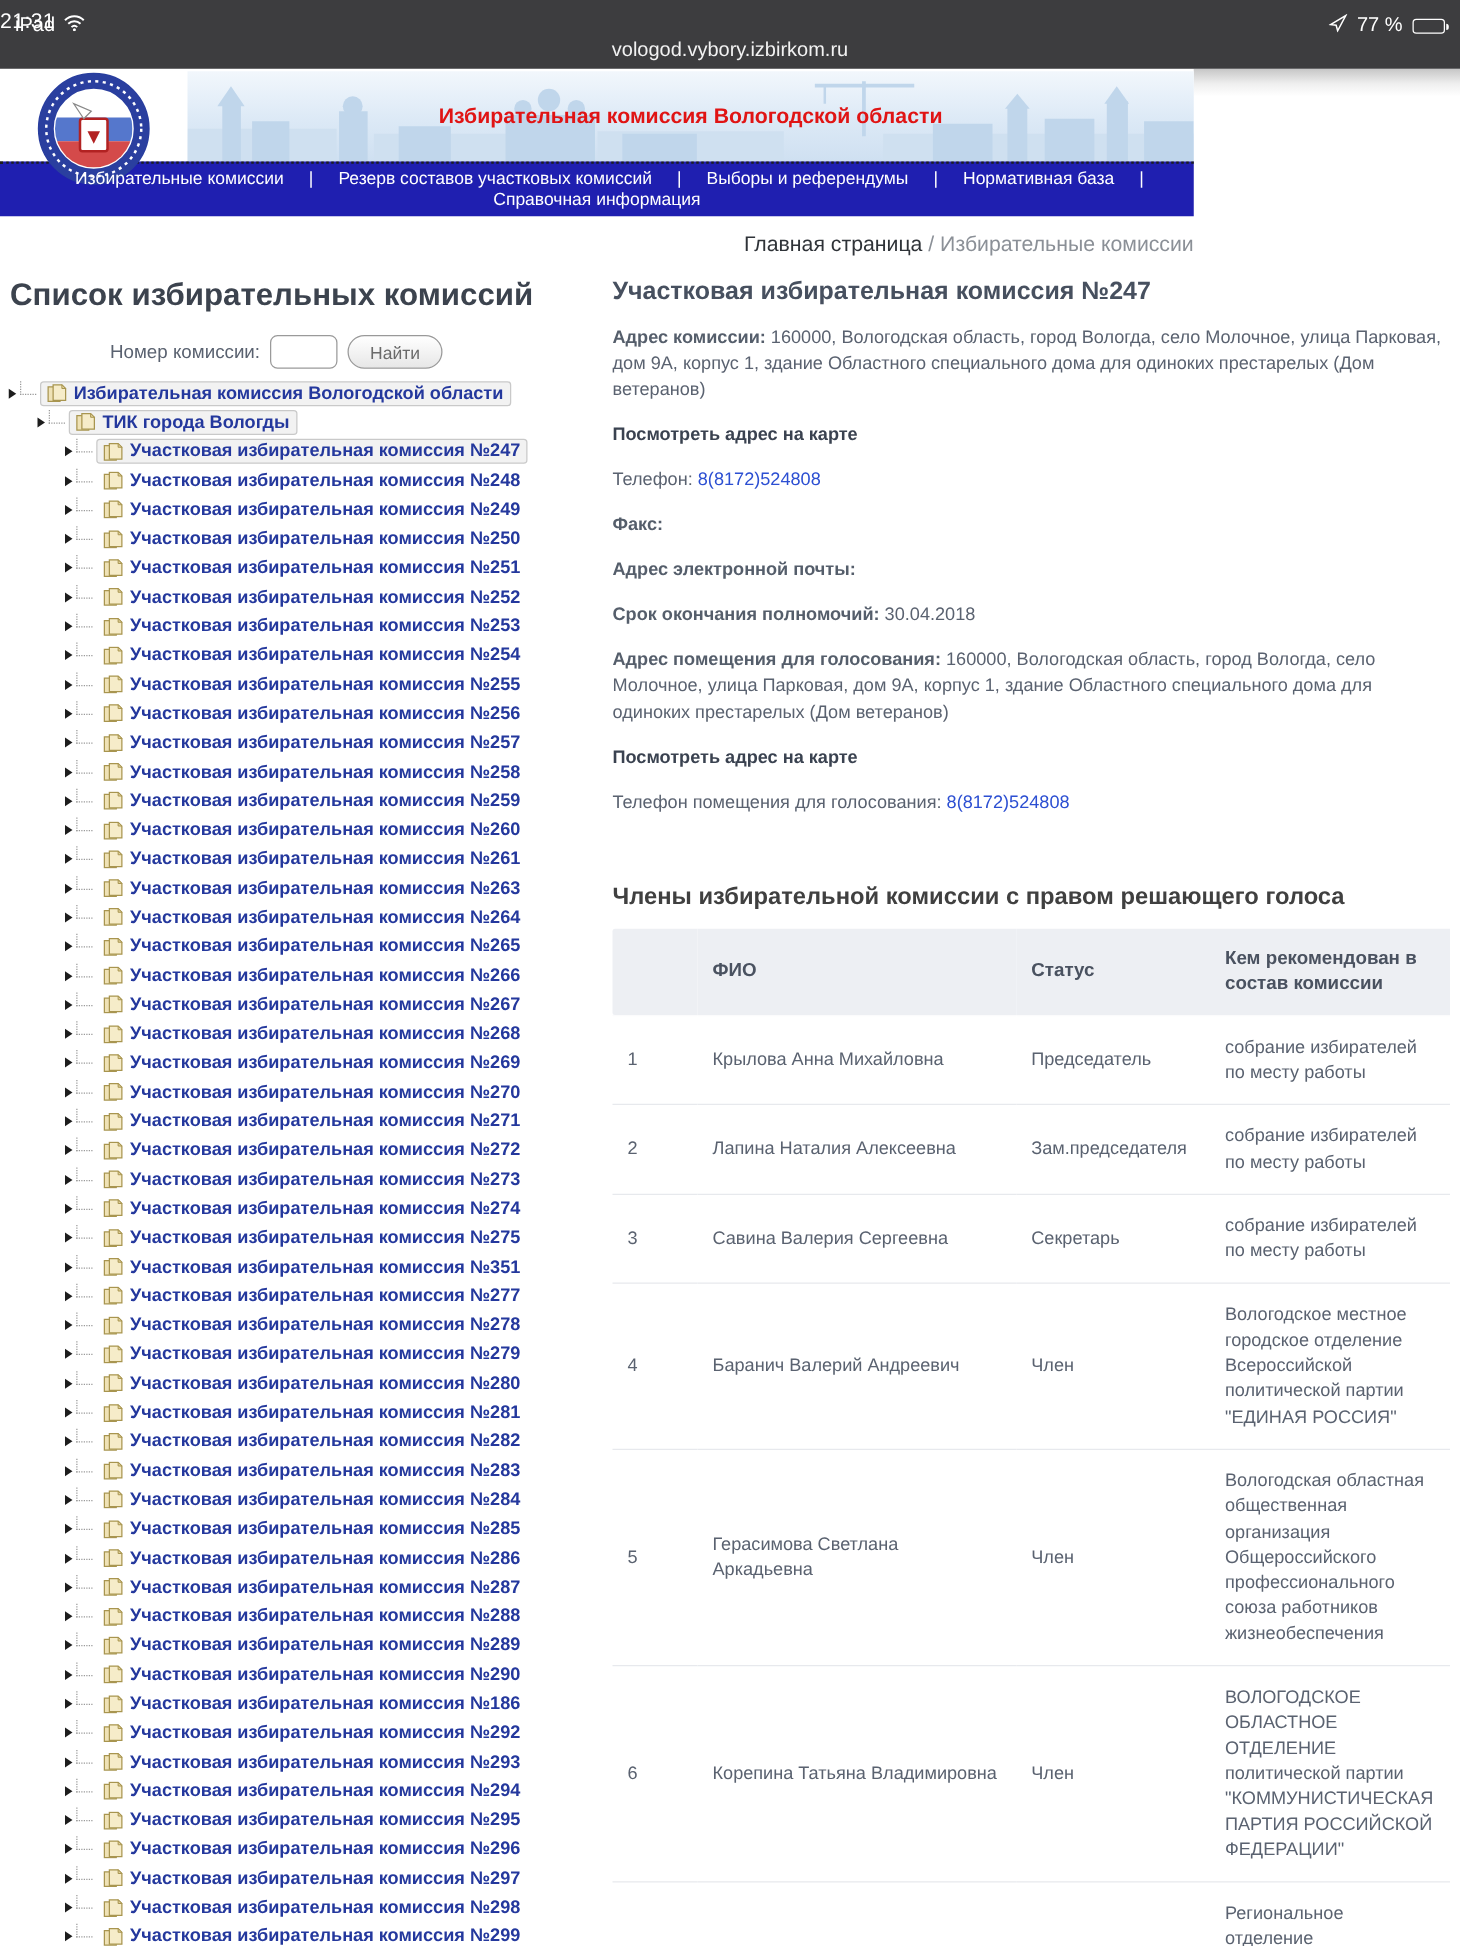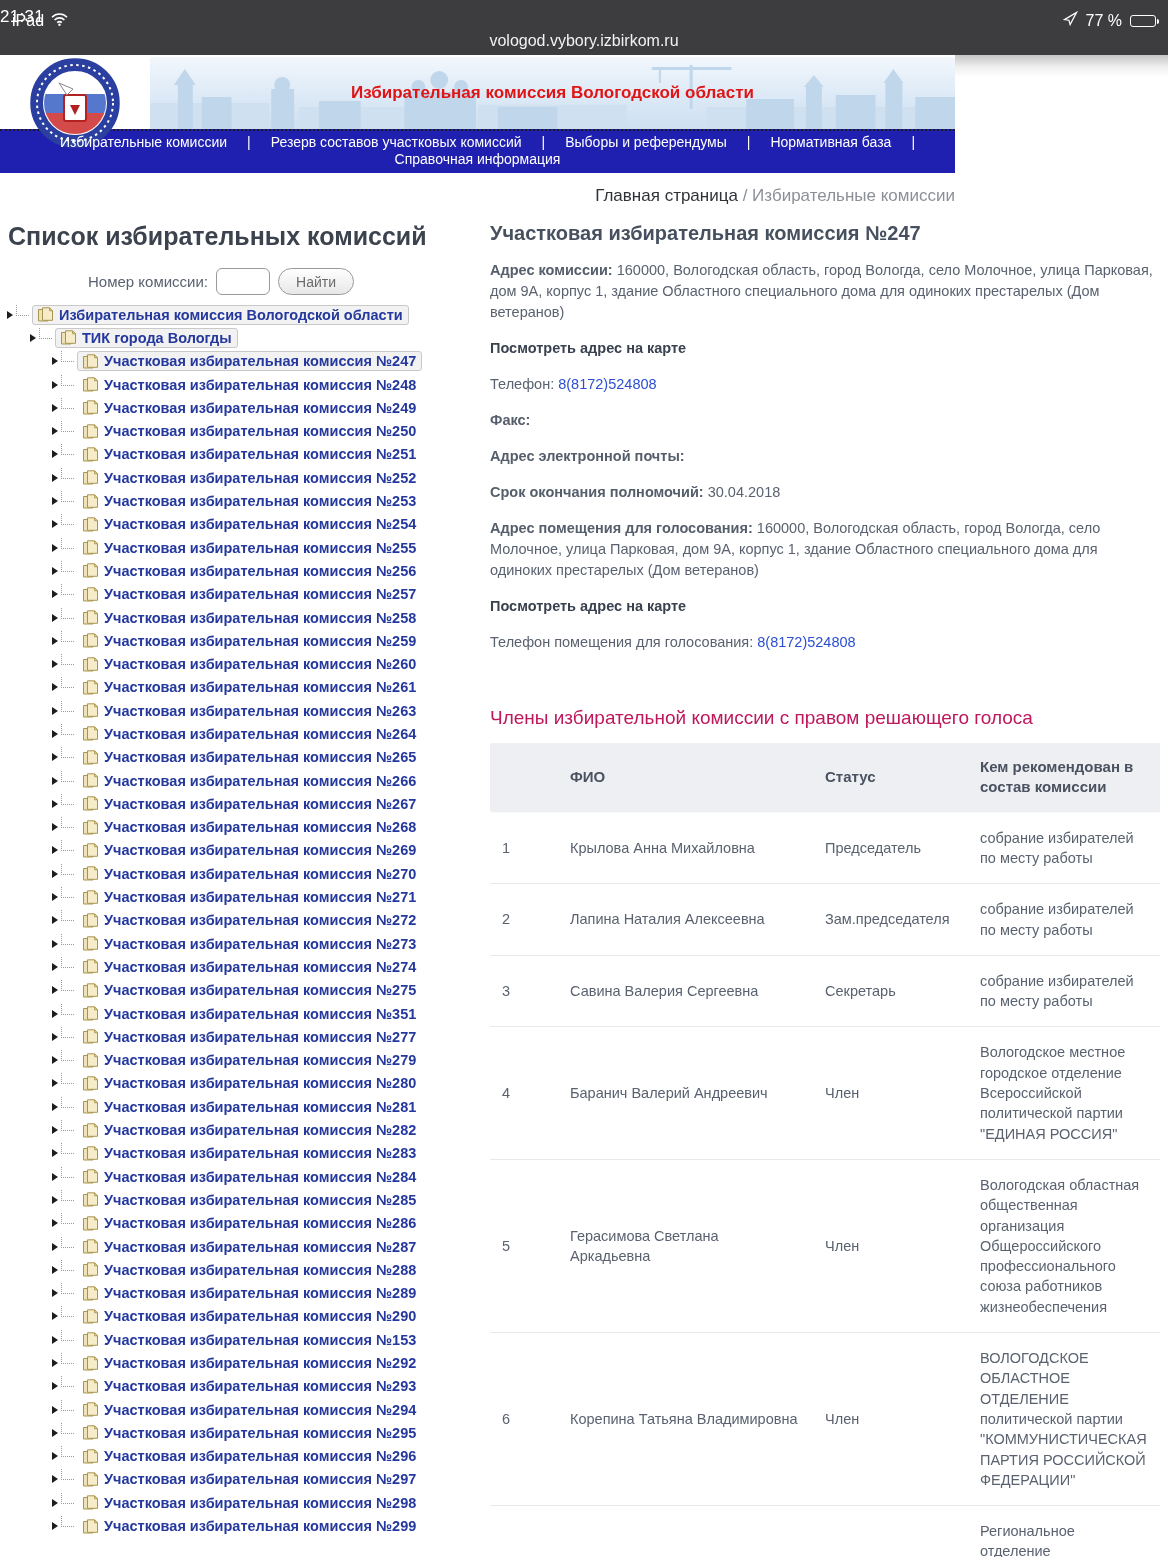--- a/index.html
+++ b/index.html
@@ -65,21 +65,21 @@
   .t-folder { display:flex; margin:0 5px 0 2px; }
   .t-label { font-size:14.5px; font-weight:bold; color:#24389d; }
 
   
   .main h1 { font-size:20px; font-weight:bold; color:#47505f; margin:10px 0 6px; }
   .detail-line { font-size:14.5px; line-height:1.45; color:#5a6270; margin:15px 0; }
   .lbl-bold { font-weight:bold; color:#555e6b; }
   .map-link { font-weight:bold; color:#3a4250; cursor:pointer; }
   .val-link { color:#2c4fd2; cursor:pointer; }
 
-  .members-title { font-size:19px; font-weight:normal; color:#be185d; margin:54px 0 14px; }
+  .members-title { font-size:19px; font-weight:bold; color:#404040; margin:54px 0 14px; }
   table.members { width:100%; border-collapse:collapse; }
   table.members col.c-num { width:68px; }
   table.members col.c-fio { width:255px; }
   table.members col.c-status { width:155px; }
   table.members thead th { background:#edeff3; text-align:left; vertical-align:middle;
         font-size:15px; font-weight:bold; color:#4a5260; padding:14px 12px; line-height:1.35; }
   table.members thead th:first-child { border-radius:2px 0 0 2px; }
   table.members tbody td { font-size:14.5px; color:#5a6270; padding:15px 12px; vertical-align:middle; line-height:1.4; }
   table.members tbody tr + tr td { border-top:1px solid #e7e9ed; }
   table.members tbody tr:first-child td { border-top:1px solid #fbfbfc; }
@@ -654,20 +654,34 @@
           <span class="t-arrow"></span>
           <span class="t-conn"></span>
           <span class="item-box">
             <span class="t-folder">
               <svg width="17" height="15" viewBox="0 0 17 15">
                 <path d="M1.5 2.5 h7 l2.5 2.5 v9 h-9.5 z" fill="#efe2b6" stroke="#a8954f" stroke-width="1"></path>
                 <path d="M5.5 0.8 h7 l3 3 v9.5 h-10 z" fill="#f6ecc9" stroke="#a8954f" stroke-width="1"></path>
                 <path d="M12.5 0.8 v3 h3 z" fill="#e0d09a" stroke="#a8954f" stroke-width="0.8"></path>
               </svg>
             </span>
+            <span class="t-label">Участковая избирательная комиссия №278</span>
+          </span>
+        </div>
+        <div class="tree-row dep2">
+          <span class="t-arrow"></span>
+          <span class="t-conn"></span>
+          <span class="item-box">
+            <span class="t-folder">
+              <svg width="17" height="15" viewBox="0 0 17 15">
+                <path d="M1.5 2.5 h7 l2.5 2.5 v9 h-9.5 z" fill="#efe2b6" stroke="#a8954f" stroke-width="1"></path>
+                <path d="M5.5 0.8 h7 l3 3 v9.5 h-10 z" fill="#f6ecc9" stroke="#a8954f" stroke-width="1"></path>
+                <path d="M12.5 0.8 v3 h3 z" fill="#e0d09a" stroke="#a8954f" stroke-width="0.8"></path>
+              </svg>
+            </span>
             <span class="t-label">Участковая избирательная комиссия №279</span>
           </span>
         </div>
         <div class="tree-row dep2">
           <span class="t-arrow"></span>
           <span class="t-conn"></span>
           <span class="item-box">
             <span class="t-folder">
               <svg width="17" height="15" viewBox="0 0 17 15">
                 <path d="M1.5 2.5 h7 l2.5 2.5 v9 h-9.5 z" fill="#efe2b6" stroke="#a8954f" stroke-width="1"></path>
@@ -822,21 +836,21 @@
           <span class="t-arrow"></span>
           <span class="t-conn"></span>
           <span class="item-box">
             <span class="t-folder">
               <svg width="17" height="15" viewBox="0 0 17 15">
                 <path d="M1.5 2.5 h7 l2.5 2.5 v9 h-9.5 z" fill="#efe2b6" stroke="#a8954f" stroke-width="1"></path>
                 <path d="M5.5 0.8 h7 l3 3 v9.5 h-10 z" fill="#f6ecc9" stroke="#a8954f" stroke-width="1"></path>
                 <path d="M12.5 0.8 v3 h3 z" fill="#e0d09a" stroke="#a8954f" stroke-width="0.8"></path>
               </svg>
             </span>
-            <span class="t-label">Участковая избирательная комиссия №153</span>
+            <span class="t-label">Участковая избирательная комиссия №186</span>
           </span>
         </div>
         <div class="tree-row dep2">
           <span class="t-arrow"></span>
           <span class="t-conn"></span>
           <span class="item-box">
             <span class="t-folder">
               <svg width="17" height="15" viewBox="0 0 17 15">
                 <path d="M1.5 2.5 h7 l2.5 2.5 v9 h-9.5 z" fill="#efe2b6" stroke="#a8954f" stroke-width="1"></path>
                 <path d="M5.5 0.8 h7 l3 3 v9.5 h-10 z" fill="#f6ecc9" stroke="#a8954f" stroke-width="1"></path>

